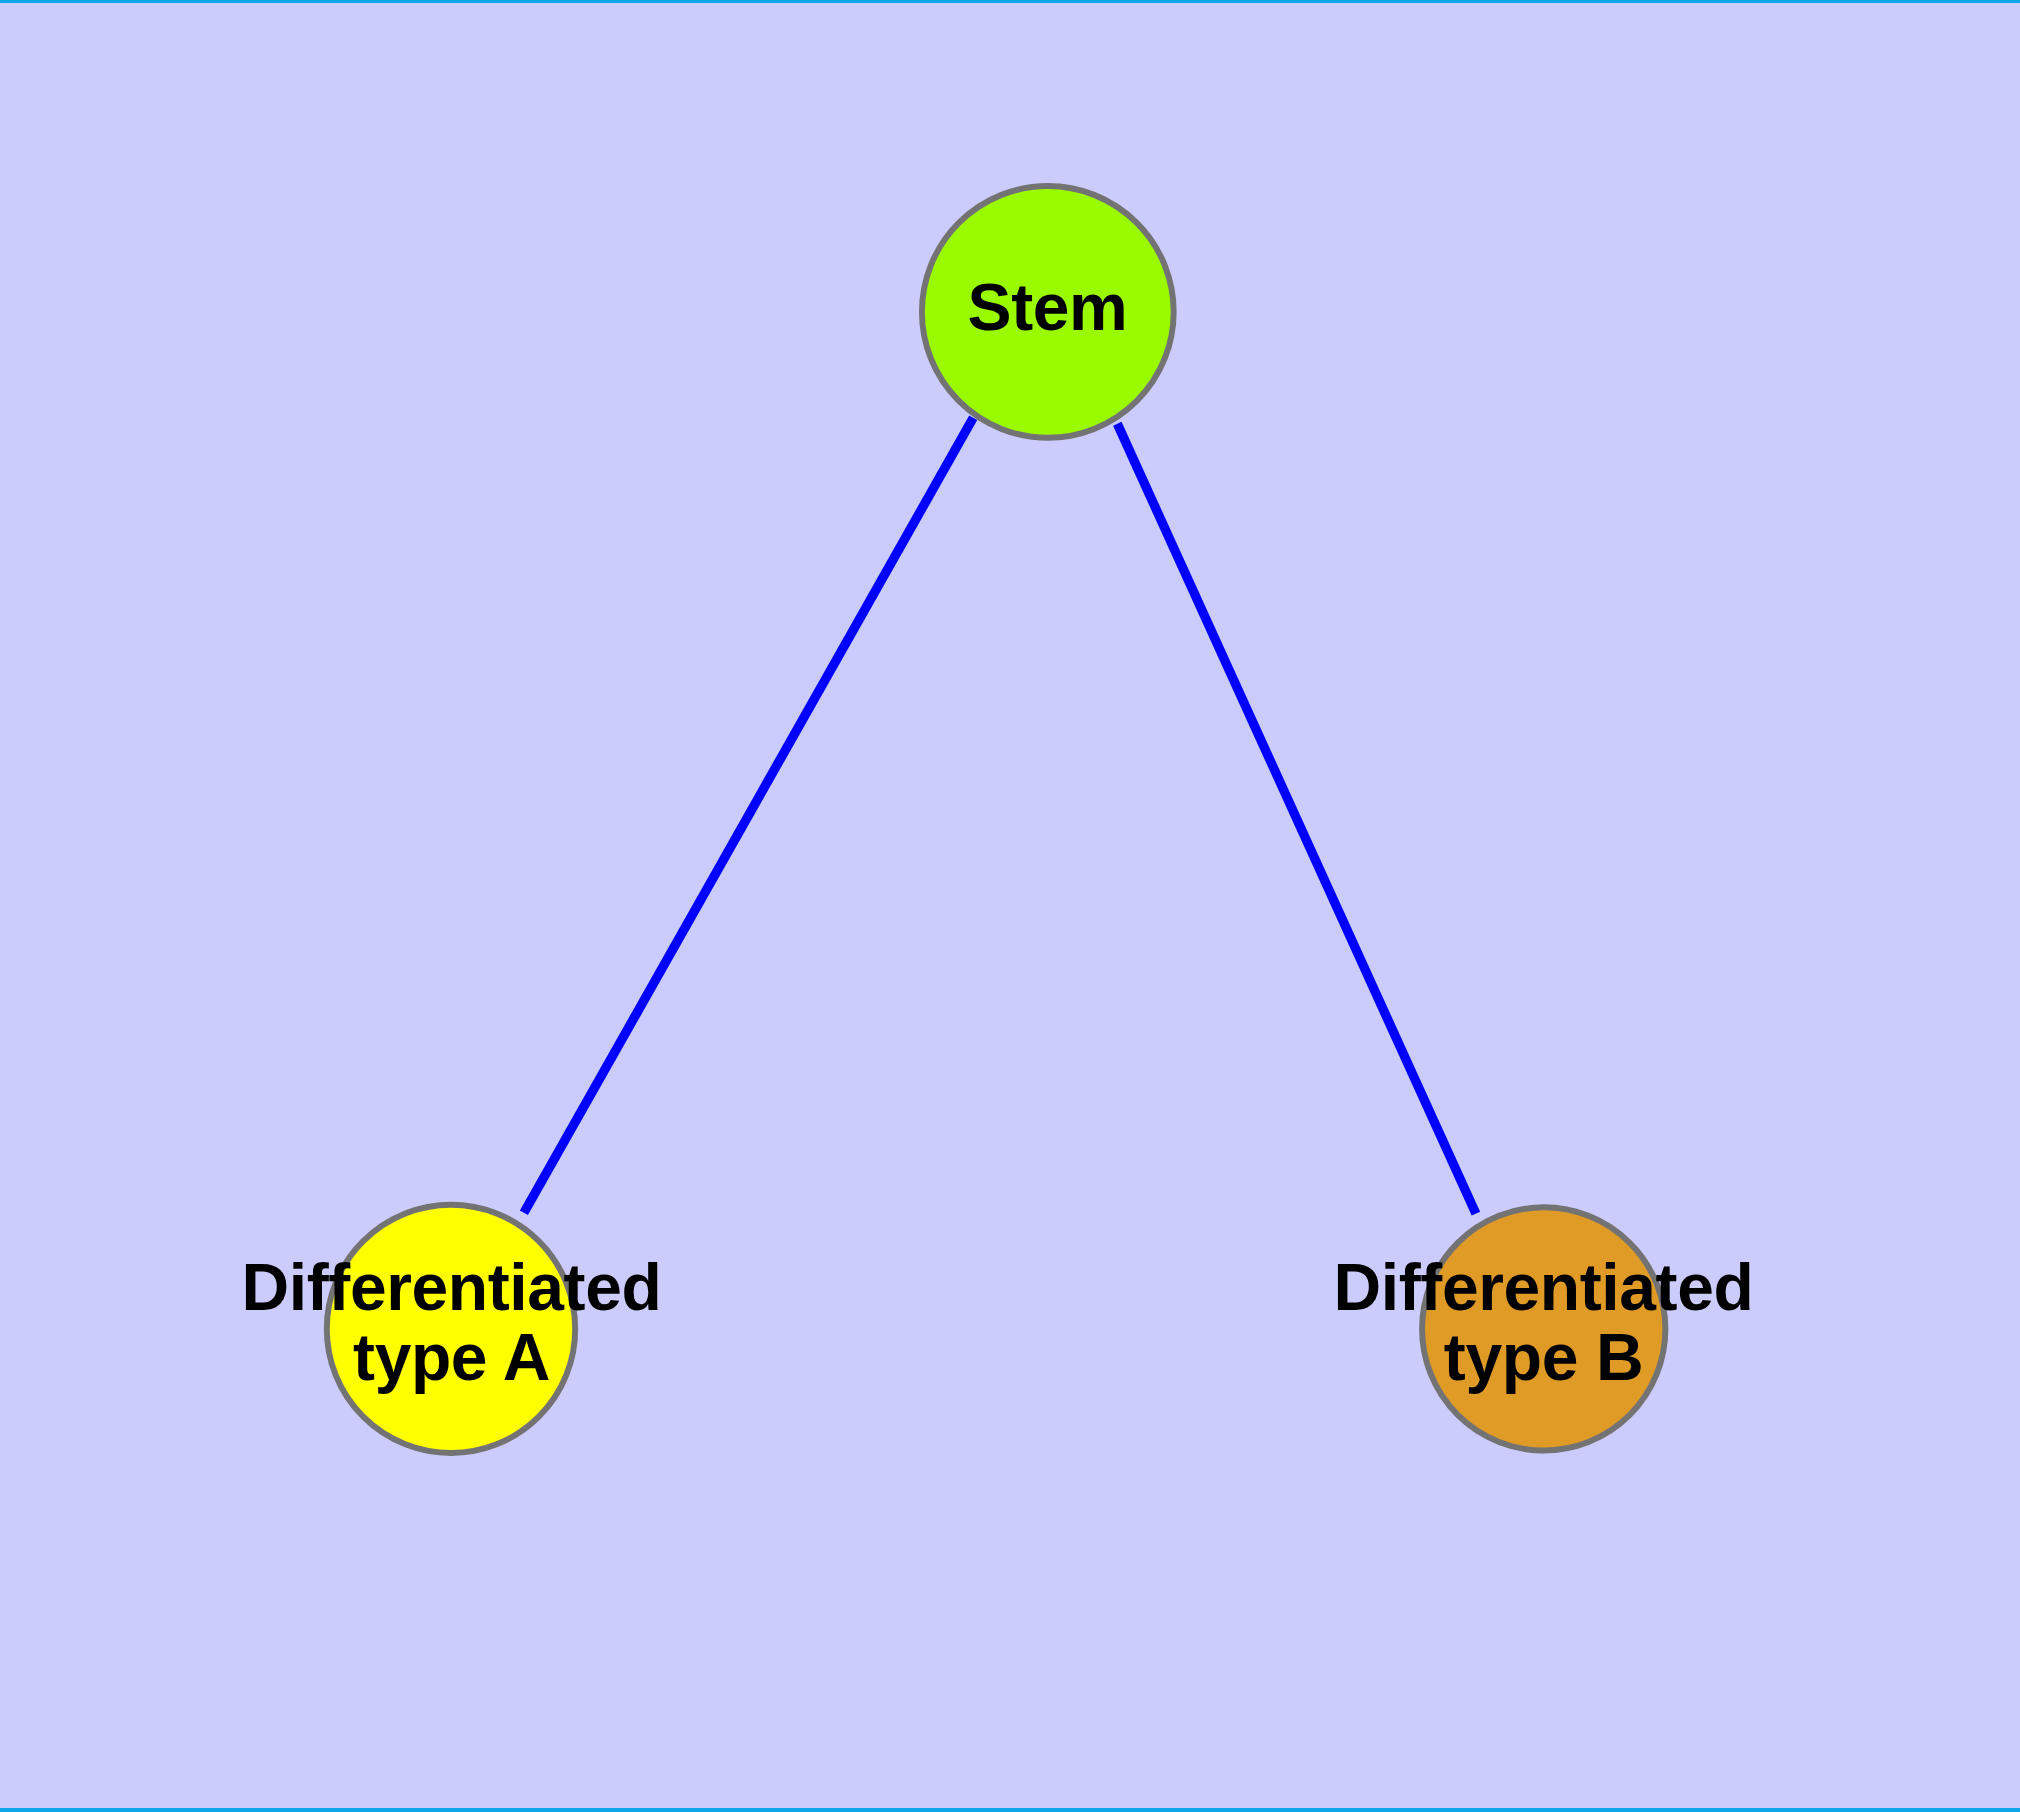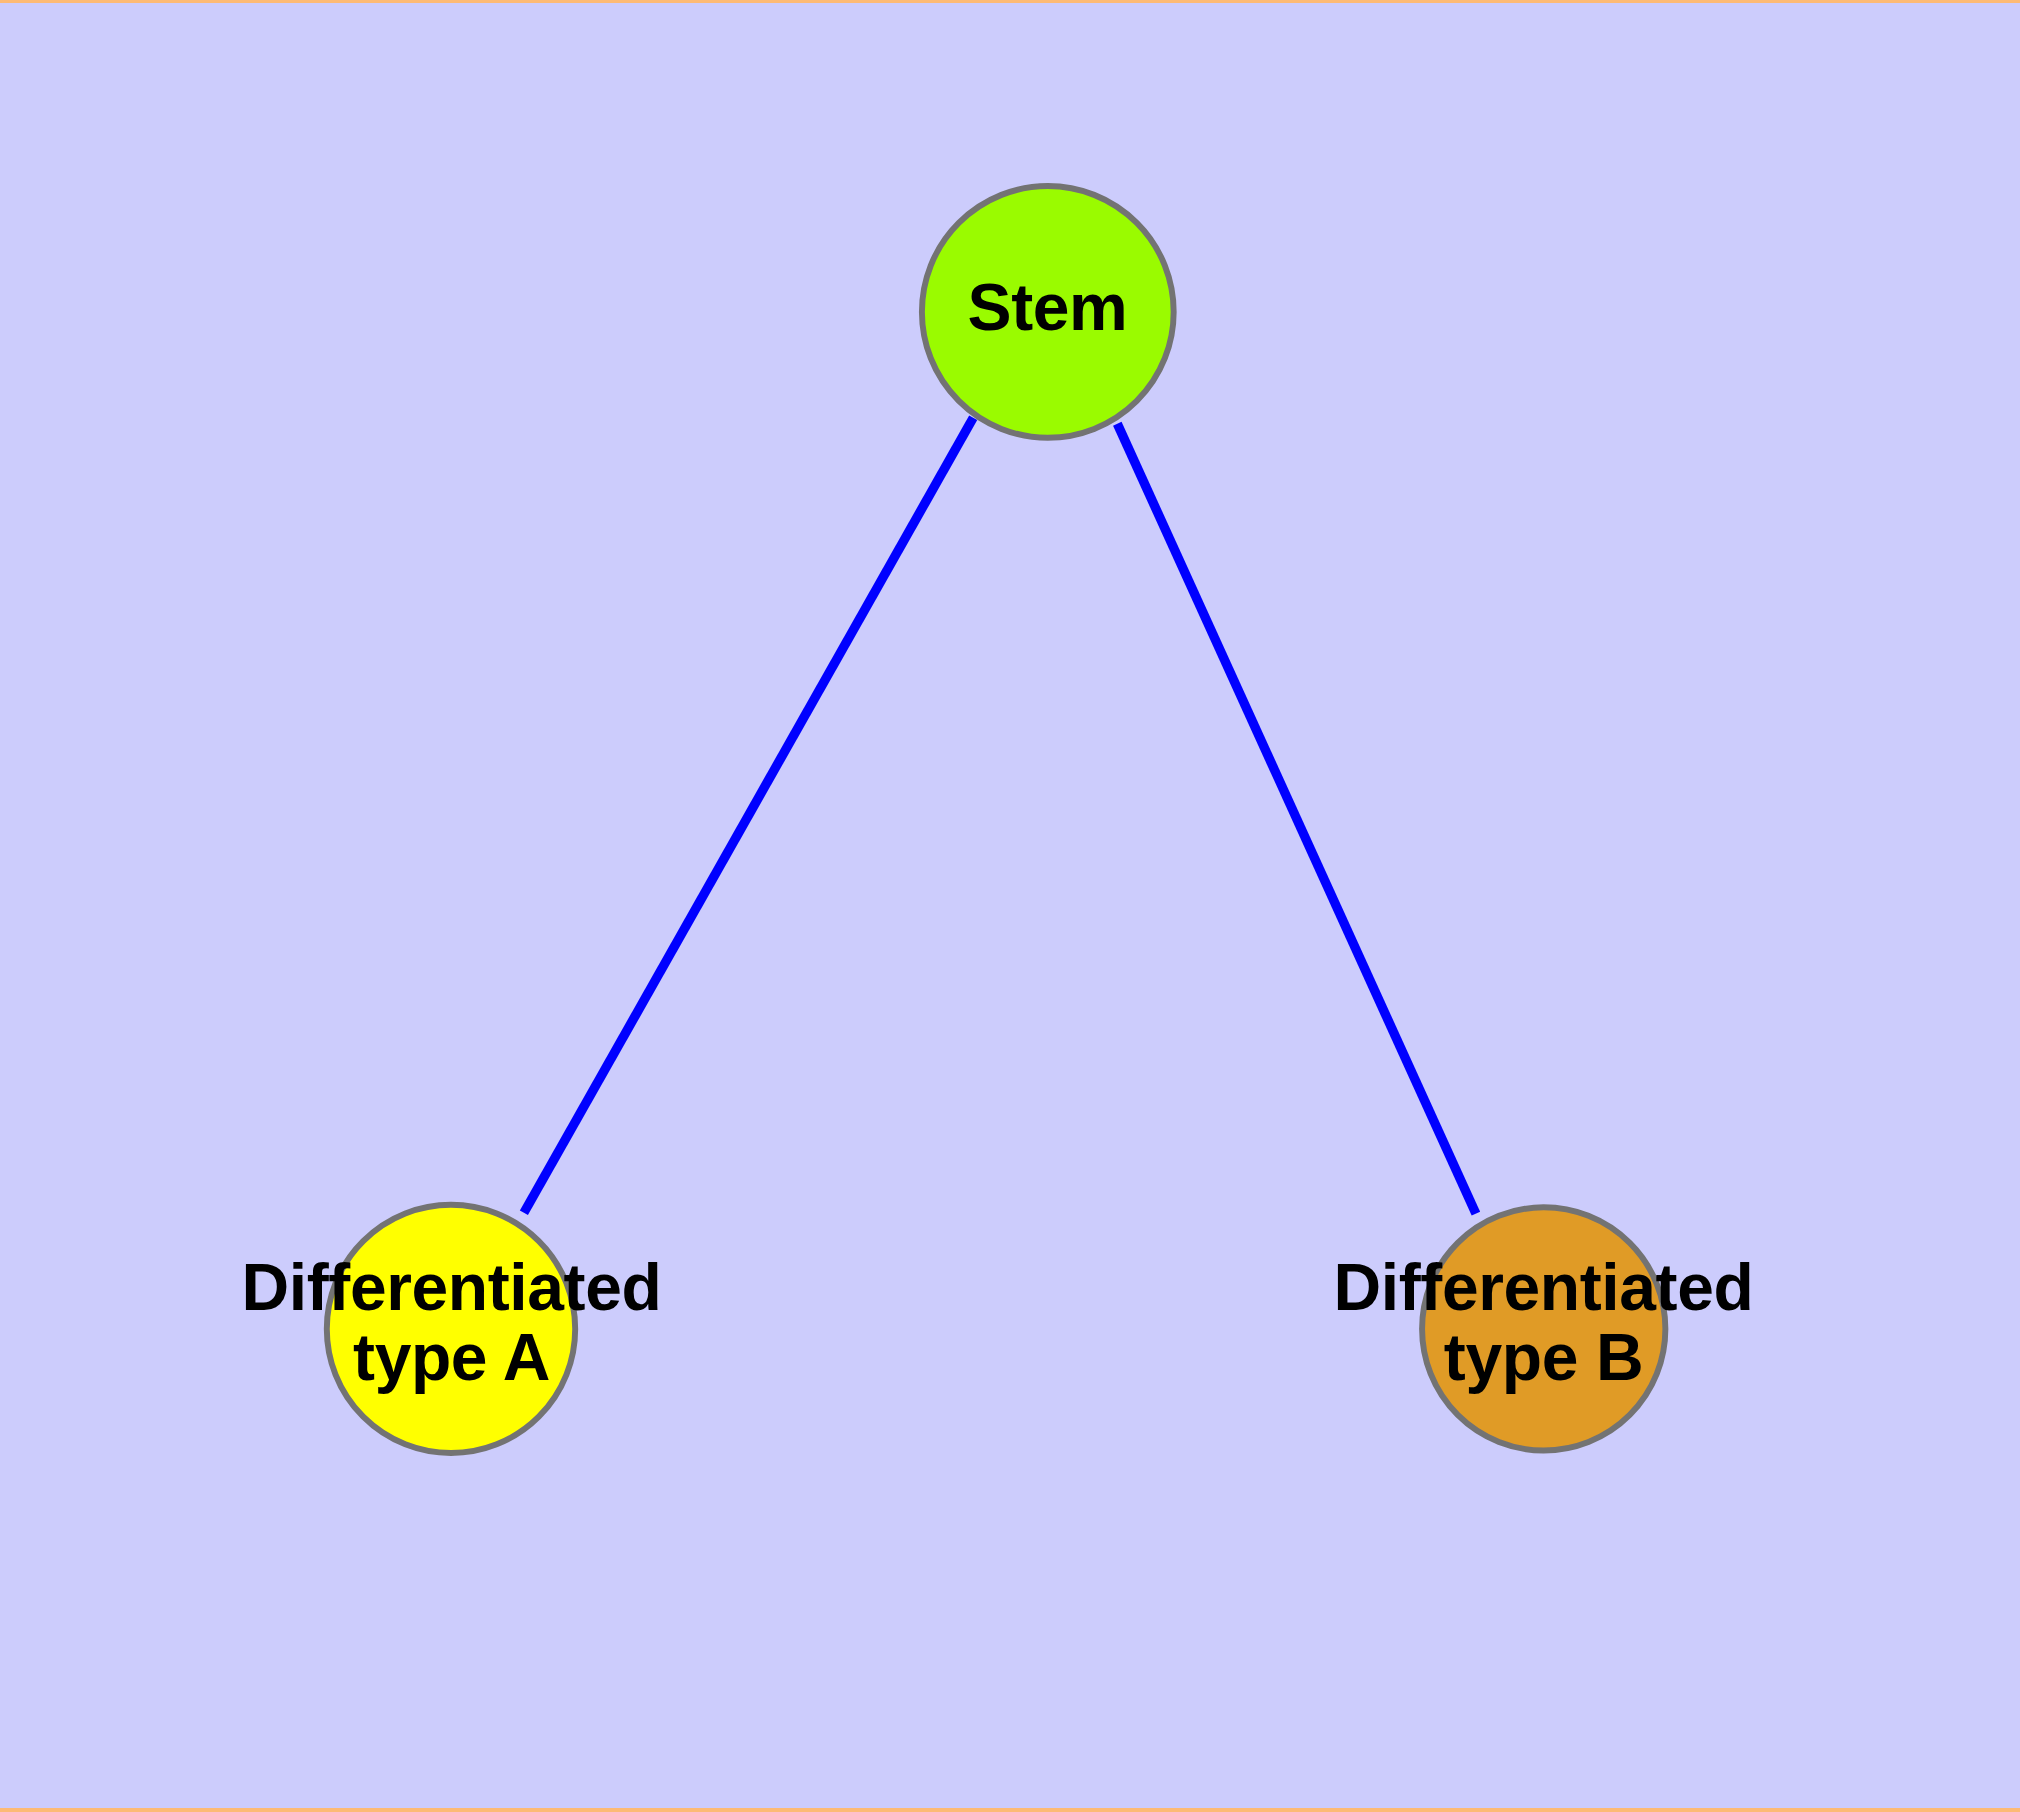--- a/index.html
+++ b/index.html
@@ -6,21 +6,21 @@
   html, body {
     margin: 0;
     padding: 0;
     background: #ffffff;
   }
   #stage {
     position: relative;
     width: 2021px;
     height: 1812px;
     overflow: hidden;
-    background: #fdba74;
+    background: #0ea5e9;
     font-family: "Liberation Sans", "DejaVu Sans", sans-serif;
   }
   #canvas-bg {
     position: absolute;
     left: 0;
     top: 3.4px;
     width: 2021px;
     height: 1805px;
     background: #ccccfc;
   }

